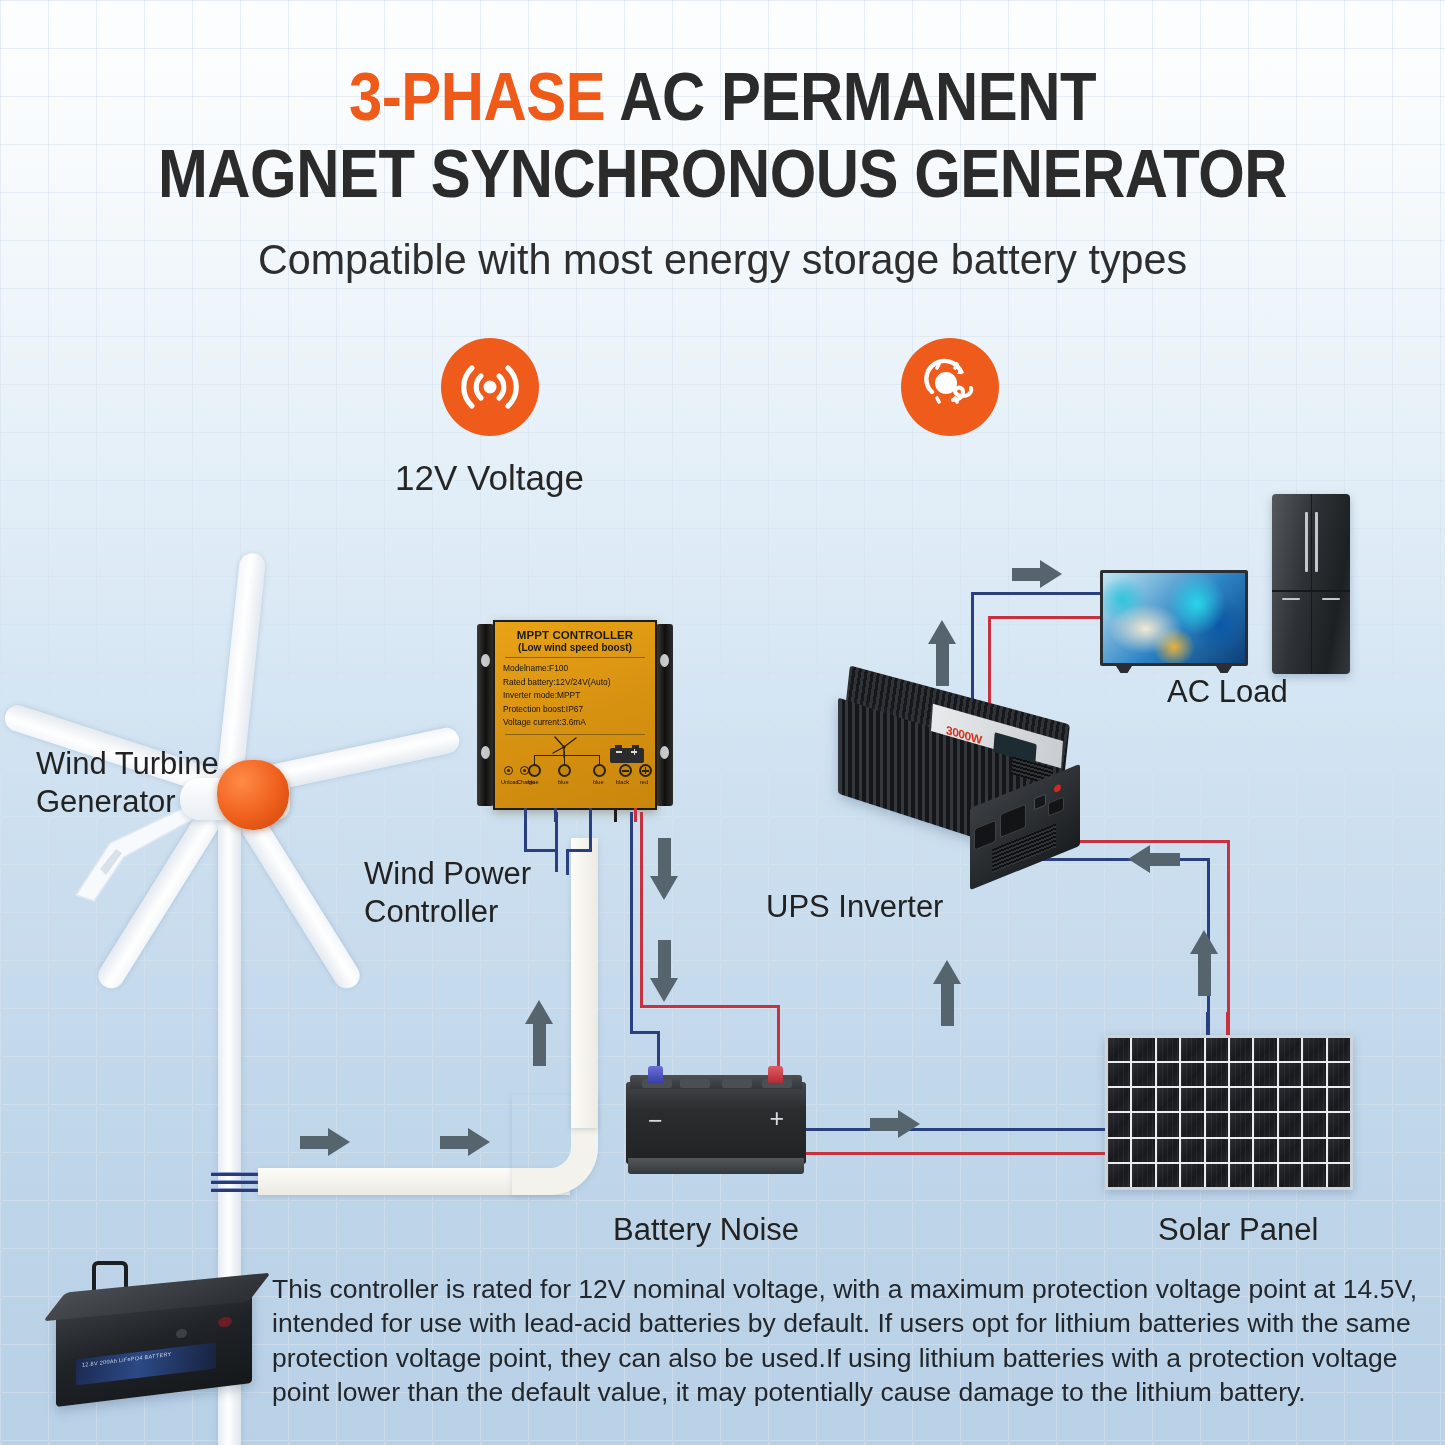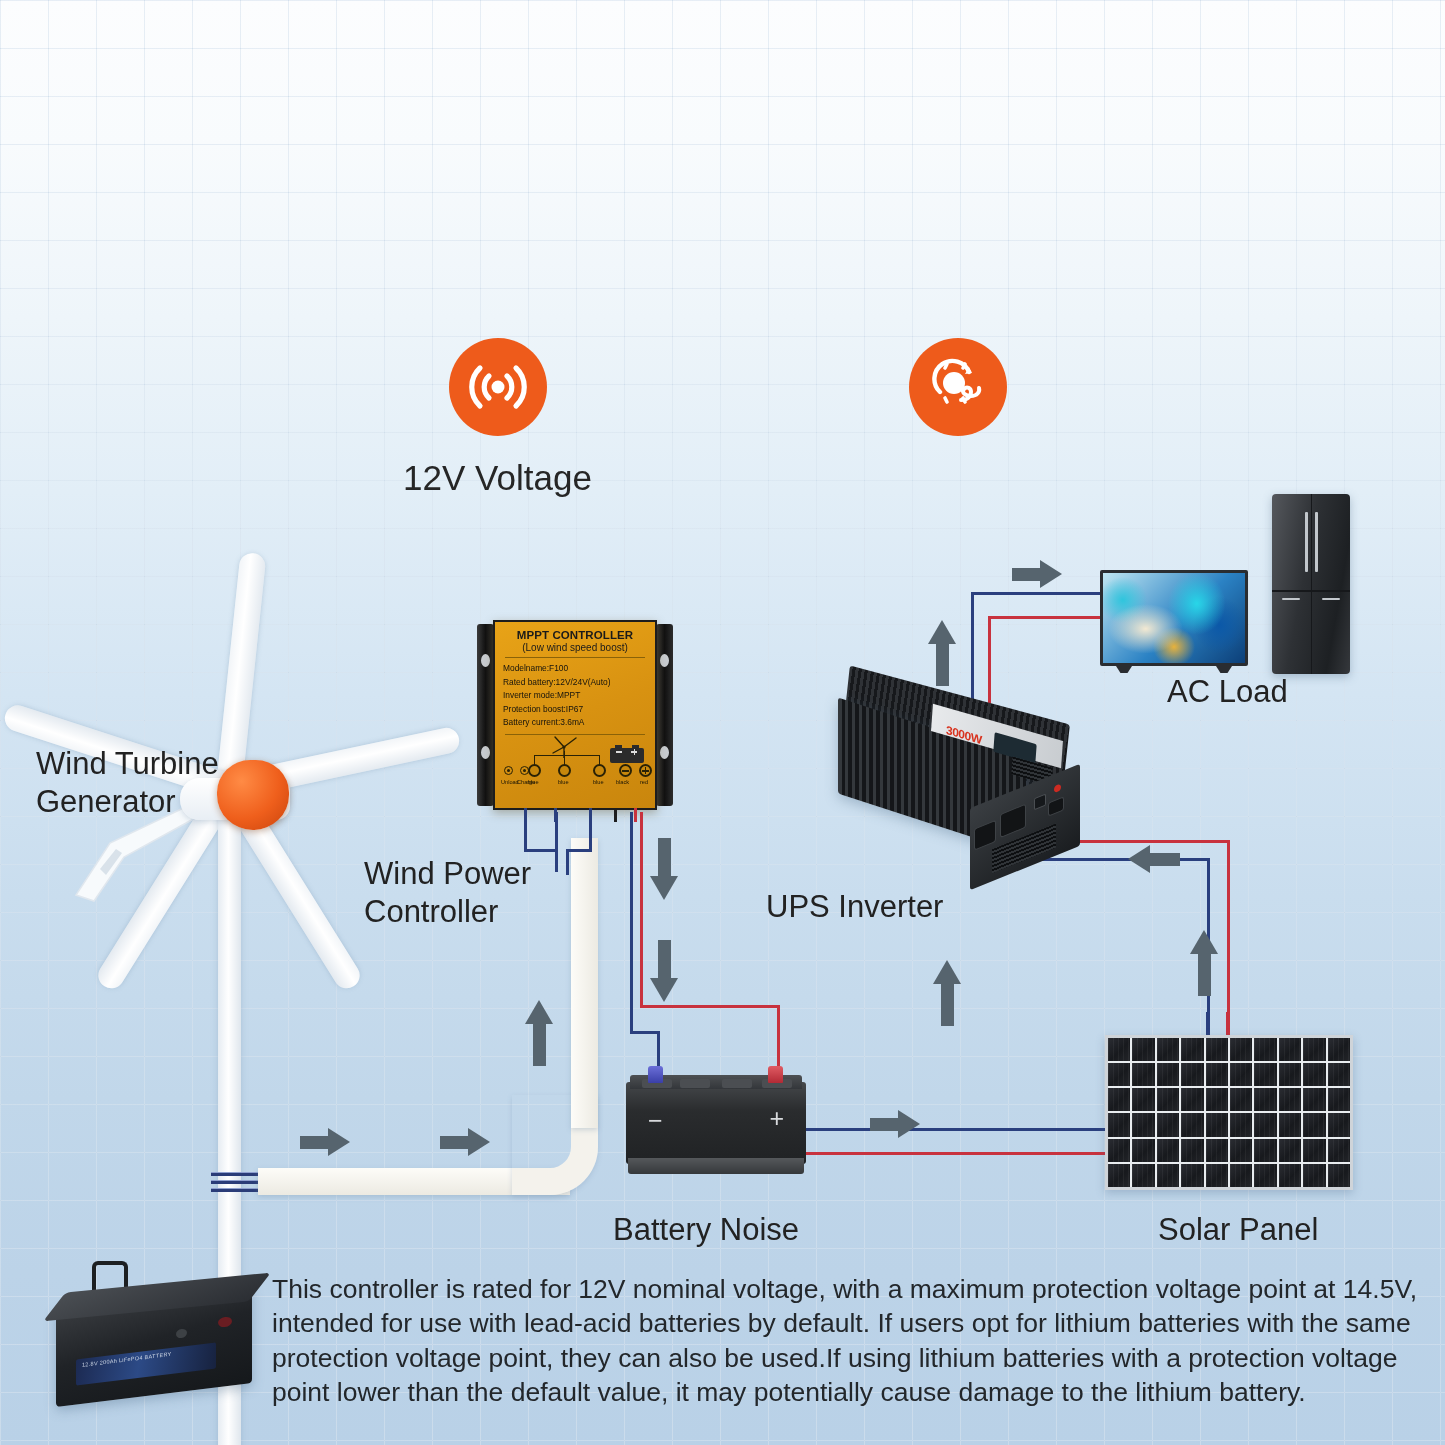--- a/index.html
+++ b/index.html
@@ -59,21 +59,21 @@
   #subtitle {
     margin-top: 26px;
     font-size: 43px;
     color: #2e2e2e;
     font-weight: 400;
     transform: scaleX(0.96);
   }
 
   
   #features {
-    position: absolute; top: 338px; left: 12px; width: 1431px;
+    position: absolute; top: 338px; left: 4px; width: 1431px;
     display: flex; justify-content: center; gap: 180px;
   }
   .feature { width: 280px; text-align: center; }
   .f-circle {
     width: 98px; height: 98px; border-radius: 50%;
     background: #ee5b1b; margin: 0 auto;
     display: flex; align-items: center; justify-content: center;
   }
   .f-label {
     margin-top: 22px; font-size: 35px; color: #262626;
@@ -177,21 +177,21 @@
     background: linear-gradient(160deg,#e8a317,#d89211 50%,#c9860d);
     border: 2px solid #1d1d1d;
     padding: 7px 8px 0 8px;
     box-shadow: 0 3px 9px rgba(90,70,20,0.35);
   }
   #ctrl-title {
     text-align: center; color: #1a1a1a; font-weight: bold;
     font-size: 11.5px; letter-spacing: 0.1px;
   }
   #ctrl-sub {
-    text-align: center; color: #1a1a1a; font-size: 10px; margin-top: 1px;
+    text-align: center; color: #1a1a1a; font-size: 10px; margin-top: 1px; font-weight: bold;
   }
   #ctrl-rule { height: 1px; background: #8a6208; margin: 4px 2px 4px 2px; }
   .ctrl-spec { font-size: 8.4px; color: #15130d; line-height: 1.62; }
   #ctrl-rule2 { height: 1px; background: #8a6208; margin: 4px 2px 3px 2px; }
 
   #ctrl-bottom { position: relative; height: 56px; }
   .term-circ {
     position: absolute; width: 13px; height: 13px; border-radius: 50%;
     border: 2.2px solid #2a2206; background: #c7870c;
   }
@@ -381,20 +381,27 @@
     text-align: left;
   }
 </style>
 </head>
 <body>
 
 <div id="stage">
   <div id="grid"></div>
   <div id="grid2"></div>
 
+  <div id="header">
+    <div class="title-line" id="title1">
+      <span class="hl">3-PHASE</span><span> AC PERMANENT</span>
+    </div>
+    <div class="title-line" id="title2">MAGNET SYNCHRONOUS GENERATOR</div>
+    <div id="subtitle">Compatible with most energy storage battery types</div>
+  </div>
 
   <div id="features">
 
     <div class="feature">
       <div class="f-circle">
         <svg width="62" height="56" viewBox="0 0 62 56">
           <circle cx="31" cy="28" r="6.5" fill="#fff"></circle>
           <path d="M22 17 A15 15 0 0 0 22 39" stroke="#fff" stroke-width="5.2" fill="none" stroke-linecap="round"></path>
           <path d="M40 17 A15 15 0 0 1 40 39" stroke="#fff" stroke-width="5.2" fill="none" stroke-linecap="round"></path>
           <path d="M13 9 A26 26 0 0 0 13 47" stroke="#fff" stroke-width="5.2" fill="none" stroke-linecap="round"></path>
@@ -455,21 +462,21 @@
 
     <div id="ctrl-body">
       <div id="ctrl-title">MPPT CONTROLLER</div>
       <div id="ctrl-sub">(Low wind speed boost)</div>
       <div id="ctrl-rule"></div>
 
       <div class="ctrl-spec">Modelname:F100</div>
       <div class="ctrl-spec">Rated battery:12V/24V(Auto)</div>
       <div class="ctrl-spec">Inverter mode:MPPT</div>
       <div class="ctrl-spec">Protection boost:IP67</div>
-      <div class="ctrl-spec">Battery current:3.6mA</div>
+      <div class="ctrl-spec">Voltage current:3.6mA</div>
 
       <div id="ctrl-rule2"></div>
 
       <div id="ctrl-bottom">
 
         <svg width="30" height="22" viewBox="0 0 30 22" style="position:absolute;left:46px;top:-2px;">
           <path d="M15 12 L15 22" stroke="#2a2206" stroke-width="1.4"></path>
           <path d="M15 11 L27 2 M15 11 L6 1 M15 11 L4 17" stroke="#2a2206" stroke-width="1.4" stroke-linecap="round"></path>
           <circle cx="15" cy="11" r="1.6" fill="#2a2206"></circle>
         </svg>

